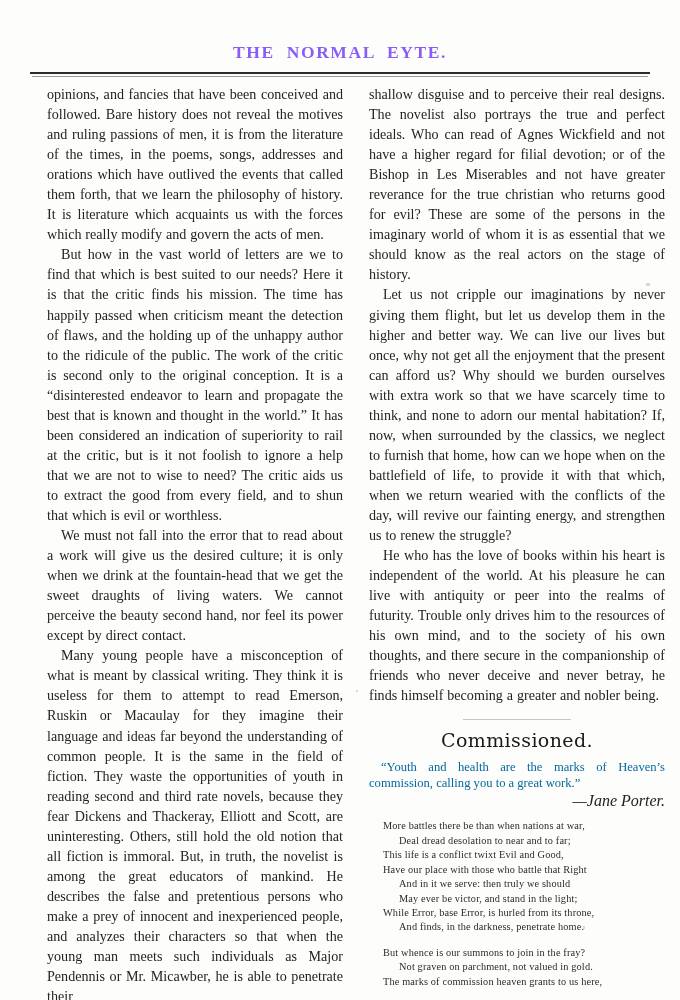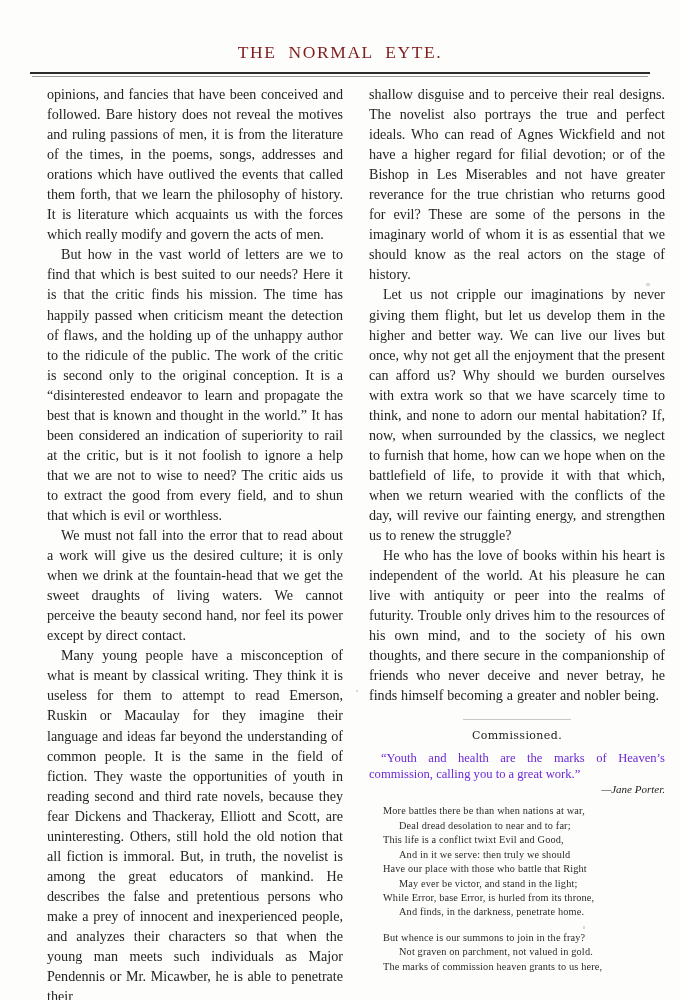--- a/index.html
+++ b/index.html
@@ -25,24 +25,24 @@
   
   .masthead {
     position: absolute;
     top: 42px;
     left: 0;
     width: 680px;
     text-align: center;
   }
   .masthead-title {
     font-family: "Liberation Serif", "DejaVu Serif", serif;
-    font-weight: normal;
+    font-weight: bold;
     font-size: 17.5px;
     letter-spacing: 1.6px;
-    color: #7f1d1d;
+    color: #8b5cf6;
     white-space: pre;
   }
   .masthead-rule {
     position: absolute;
     top: 72px;
     left: 30px;
     width: 620px;
     height: 0;
     border-top: 2.2px solid #2b2b2b;
   }
@@ -86,38 +86,38 @@
   
   .section-divider {
     margin: 14px auto 0 auto;
     width: 108px;
     height: 0;
     border-top: 1px solid #c8c8c8;
   }
   .section-title {
     margin-top: 9px;
     text-align: center;
-    font-size: 11px;
+    font-size: 19px;
     letter-spacing: 0.4px;
     color: #1a1a1a;
     font-family: "DejaVu Serif", "Liberation Serif", serif;
   }
   .epigraph {
     margin-top: 9px;
     font-size: 12.6px;
     line-height: 15.4px;
     text-align: justify;
-    color: #6d28d9;
+    color: #0369a1;
     text-indent: 12px;
   }
   .epigraph-attrib {
     margin-top: 1px;
     text-align: right;
     font-style: italic;
-    font-size: 11px;
+    font-size: 16px;
     color: #222;
   }
 
   
   .poem {
     margin-top: 9px;
     font-size: 10.3px;
     line-height: 14.45px;
     color: #2a2a2a;
     letter-spacing: 0.15px;
@@ -174,22 +174,22 @@
       <div class="section-divider"></div>
       <div class="section-title">Commissioned.</div>
       <div class="epigraph">“Youth and health are the marks of Heaven’s commission, calling you to a great work.”</div>
       <div class="epigraph-attrib">—Jane Porter.</div>
 
       <div class="poem">
         <div class="stanza">
           <div class="line">More battles there be than when nations at war,</div>
           <div class="line ind">Deal dread desolation to near and to far;</div>
           <div class="line">This life is a conflict twixt Evil and Good,</div>
+          <div class="line">Have our place with those who battle that Right</div>
           <div class="line ind">And in it we serve: then truly we should</div>
-          <div class="line">Have our place with those who battle that Right</div>
           <div class="line ind">May ever be victor, and stand in the light;</div>
           <div class="line">While Error, base Error, is hurled from its throne,</div>
           <div class="line ind">And finds, in the darkness, penetrate home.</div>
         </div>
         <div class="stanza">
           <div class="line">But whence is our summons to join in the fray?</div>
           <div class="line ind">Not graven on parchment, not valued in gold.</div>
           <div class="line">The marks of commission heaven grants to us here,</div>
 
         </div>

